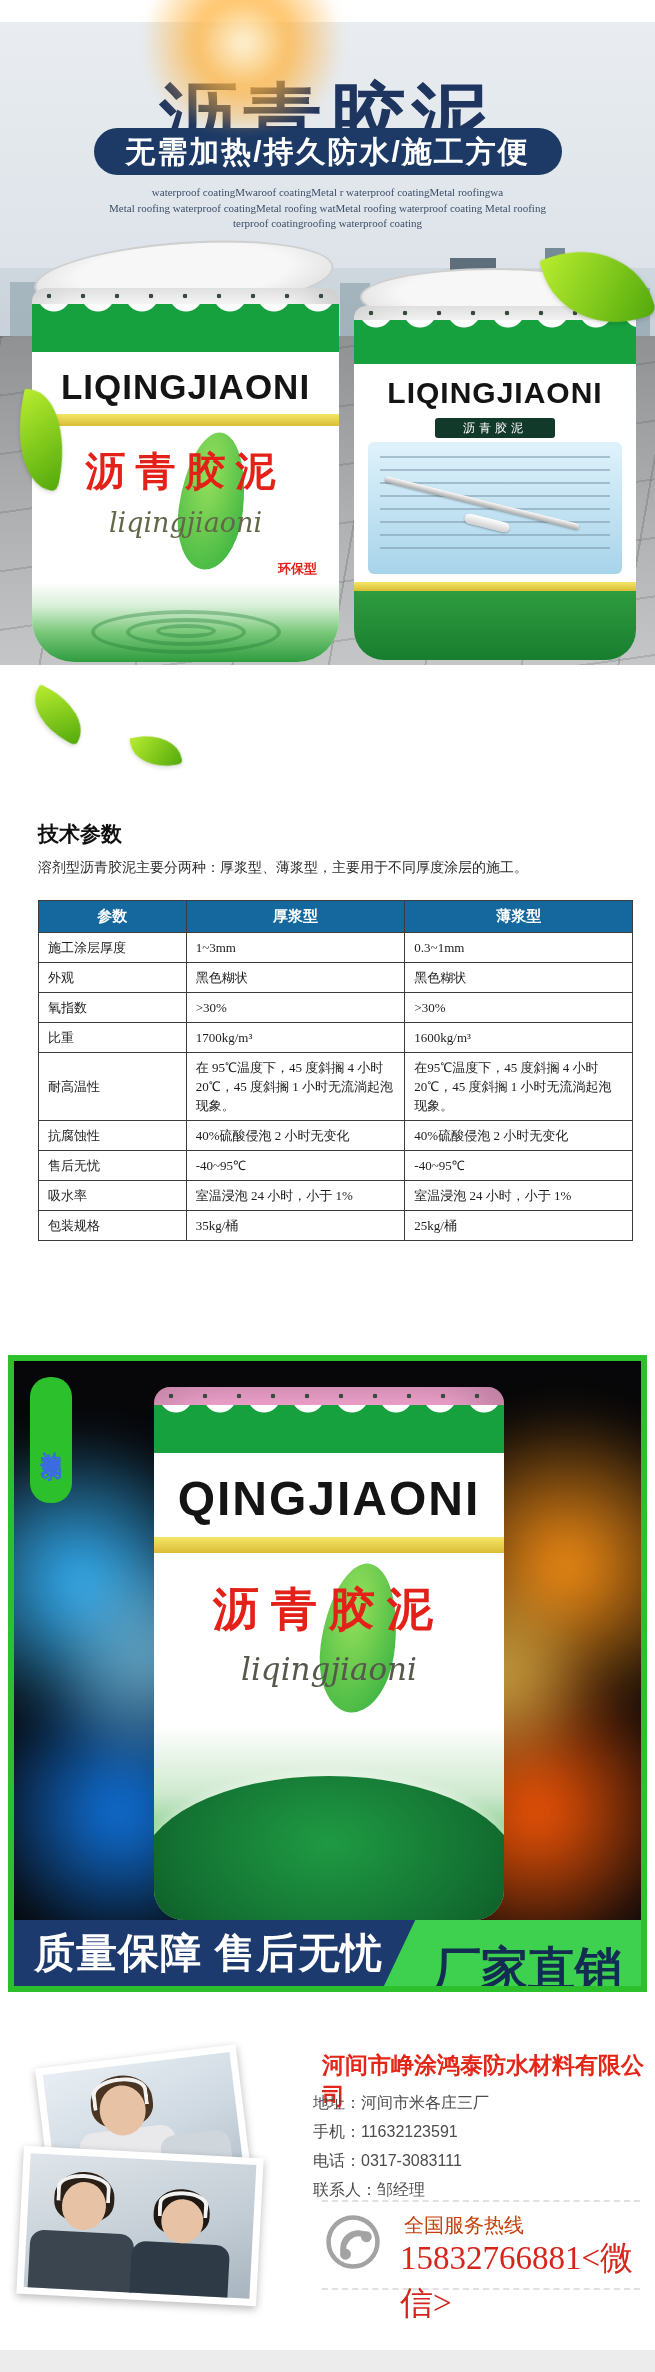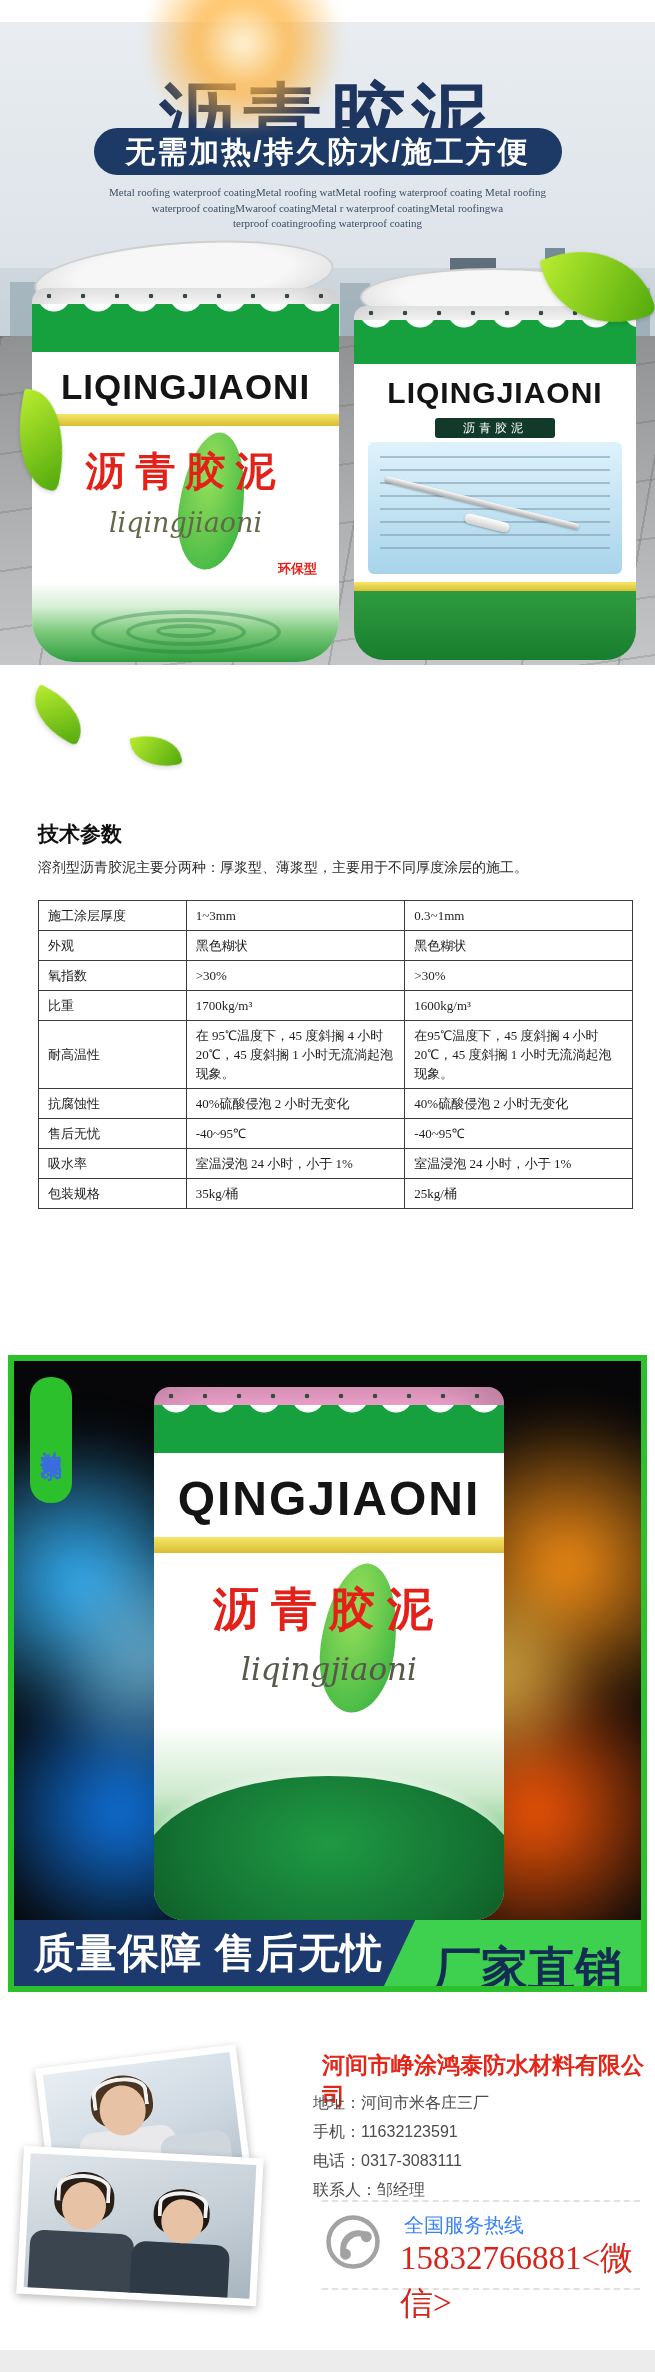--- a/index.html
+++ b/index.html
@@ -94,21 +94,21 @@
   .banner-right { position:absolute; left:400px; width:228px; top:0; line-height:66px; text-align:center;
                  font-size:47px; font-weight:bold; color:#132c52; z-index:2;margin-top:16px; }
 
   
   .contact { position:absolute; left:0; top:2000px; width:655px; height:352px; background:#fff;padding-left:20px; }
   .company { position:absolute; left:322px; top:50px; font-size:23px; font-weight:bold; color:#e42619; }
   .c-lines { position:absolute; left:313px; top:88px; font-size:16px; color:#4c4c4c; }
   .c-lines div { height:29px; line-height:29px; }
   .dash { position:absolute; left:322px; width:318px; border-top:2px dashed #e4e0e0; }
   .phone-ic { position:absolute; left:324px; top:213px; width:58px; height:58px; }
-  .hot-label { position:absolute; left:404px; top:212px; font-size:20px; color:#3b82f6; }
+  .hot-label { position:absolute; left:404px; top:212px; font-size:20px; color:#c2410c; }
   .hot-number { position:absolute; left:400px; top:236px; font-size:33px; color:#d6251b;
                 font-family:"Liberation Serif", serif; }
   .photo-card { position:absolute; background:#fff; box-shadow:0 3px 8px rgba(0,0,0,.28); padding:7px; }
   .photo-inner { position:relative; width:100%; height:100%; overflow:hidden;
                  background:linear-gradient(160deg, #e8eef3 0%, #cfd9e2 60%, #b7c3cd 100%); }
   .ph-head { position:absolute; border-radius:50%; background:#e8c2a4; }
   .ph-hair { position:absolute; border-radius:50% 50% 40% 40%; background:#4a3422; }
   .ph-body { position:absolute; border-radius:14px 14px 0 0; }
   .ph-set  { position:absolute; border:4px solid #f2f2f2; border-bottom:none; border-radius:50% 50% 0 0; background:transparent; }
   .footer-strip { position:absolute; left:0; top:2350px; width:655px; height:22px; background:#ececec; }
@@ -135,22 +135,22 @@
         <rect x="575" y="44" width="36" height="68" fill="#7c919e" opacity="0.85"></rect>
         <rect x="620" y="60" width="30" height="52" fill="#8fa2ae" opacity="0.85"></rect>
       </svg>
       <div class="floor"></div>
     </div>
 
     <div class="sun-flare"></div>
     <h1 class="hero-title">沥青胶泥</h1>
     <div class="hero-pill">无需加热/持久防水/施工方便</div>
     <div class="hero-sub">
+      <div>waterproof coatingMwaroof coatingMetal r waterproof coatingMetal roofingwa</div>
       <div>Metal roofing waterproof coatingMetal roofing watMetal roofing waterproof coating Metal roofing</div>
-      <div>waterproof coatingMwaroof coatingMetal r waterproof coatingMetal roofingwa</div>
       <div>terproof coatingroofing waterproof coating</div>
     </div>
 
     <div class="bucket" style="left:28px; top:242px; width:315px; height:420px;">
       <div class="b-lid" style="left:6px; top:0; width:300px; height:70px; transform:rotate(-4deg);"></div>
       <div class="b-body" style="left:4px; top:46px; width:307px; height:374px; border-radius:14px 14px 42px 42px;">
         <div class="rimband" style="height:16px;"></div>
         <div class="scallop" style="height:48px;"></div>
         <div class="brandband" style="height:62px; font-size:35px; letter-spacing:1px; line-height:70px;">LIQINGJIAONI</div>
         <div class="yellowband" style="height:12px;"></div>
@@ -196,20 +196,25 @@
   <section class="specs">
     <div class="specs-heading">技术参数</div>
     <div class="specs-desc">溶剂型沥青胶泥主要分两种：厚浆型、薄浆型，主要用于不同厚度涂层的施工。</div>
     <table class="spec">
       <colgroup>
           <col style="width:148px">
           <col style="width:219px">
           <col style="width:228px">
         </colgroup>
       <tbody>
+          <tr>
+        <th>参数</th>
+        <th>厚浆型</th>
+        <th>薄浆型</th>
+      </tr>
       <tr>
         <td class="pname">施工涂层厚度</td>
         <td>1~3mm</td>
         <td>0.3~1mm</td>
       </tr>
       <tr>
         <td class="pname">外观</td>
         <td>黑色糊状</td>
         <td>黑色糊状</td>
       </tr>

